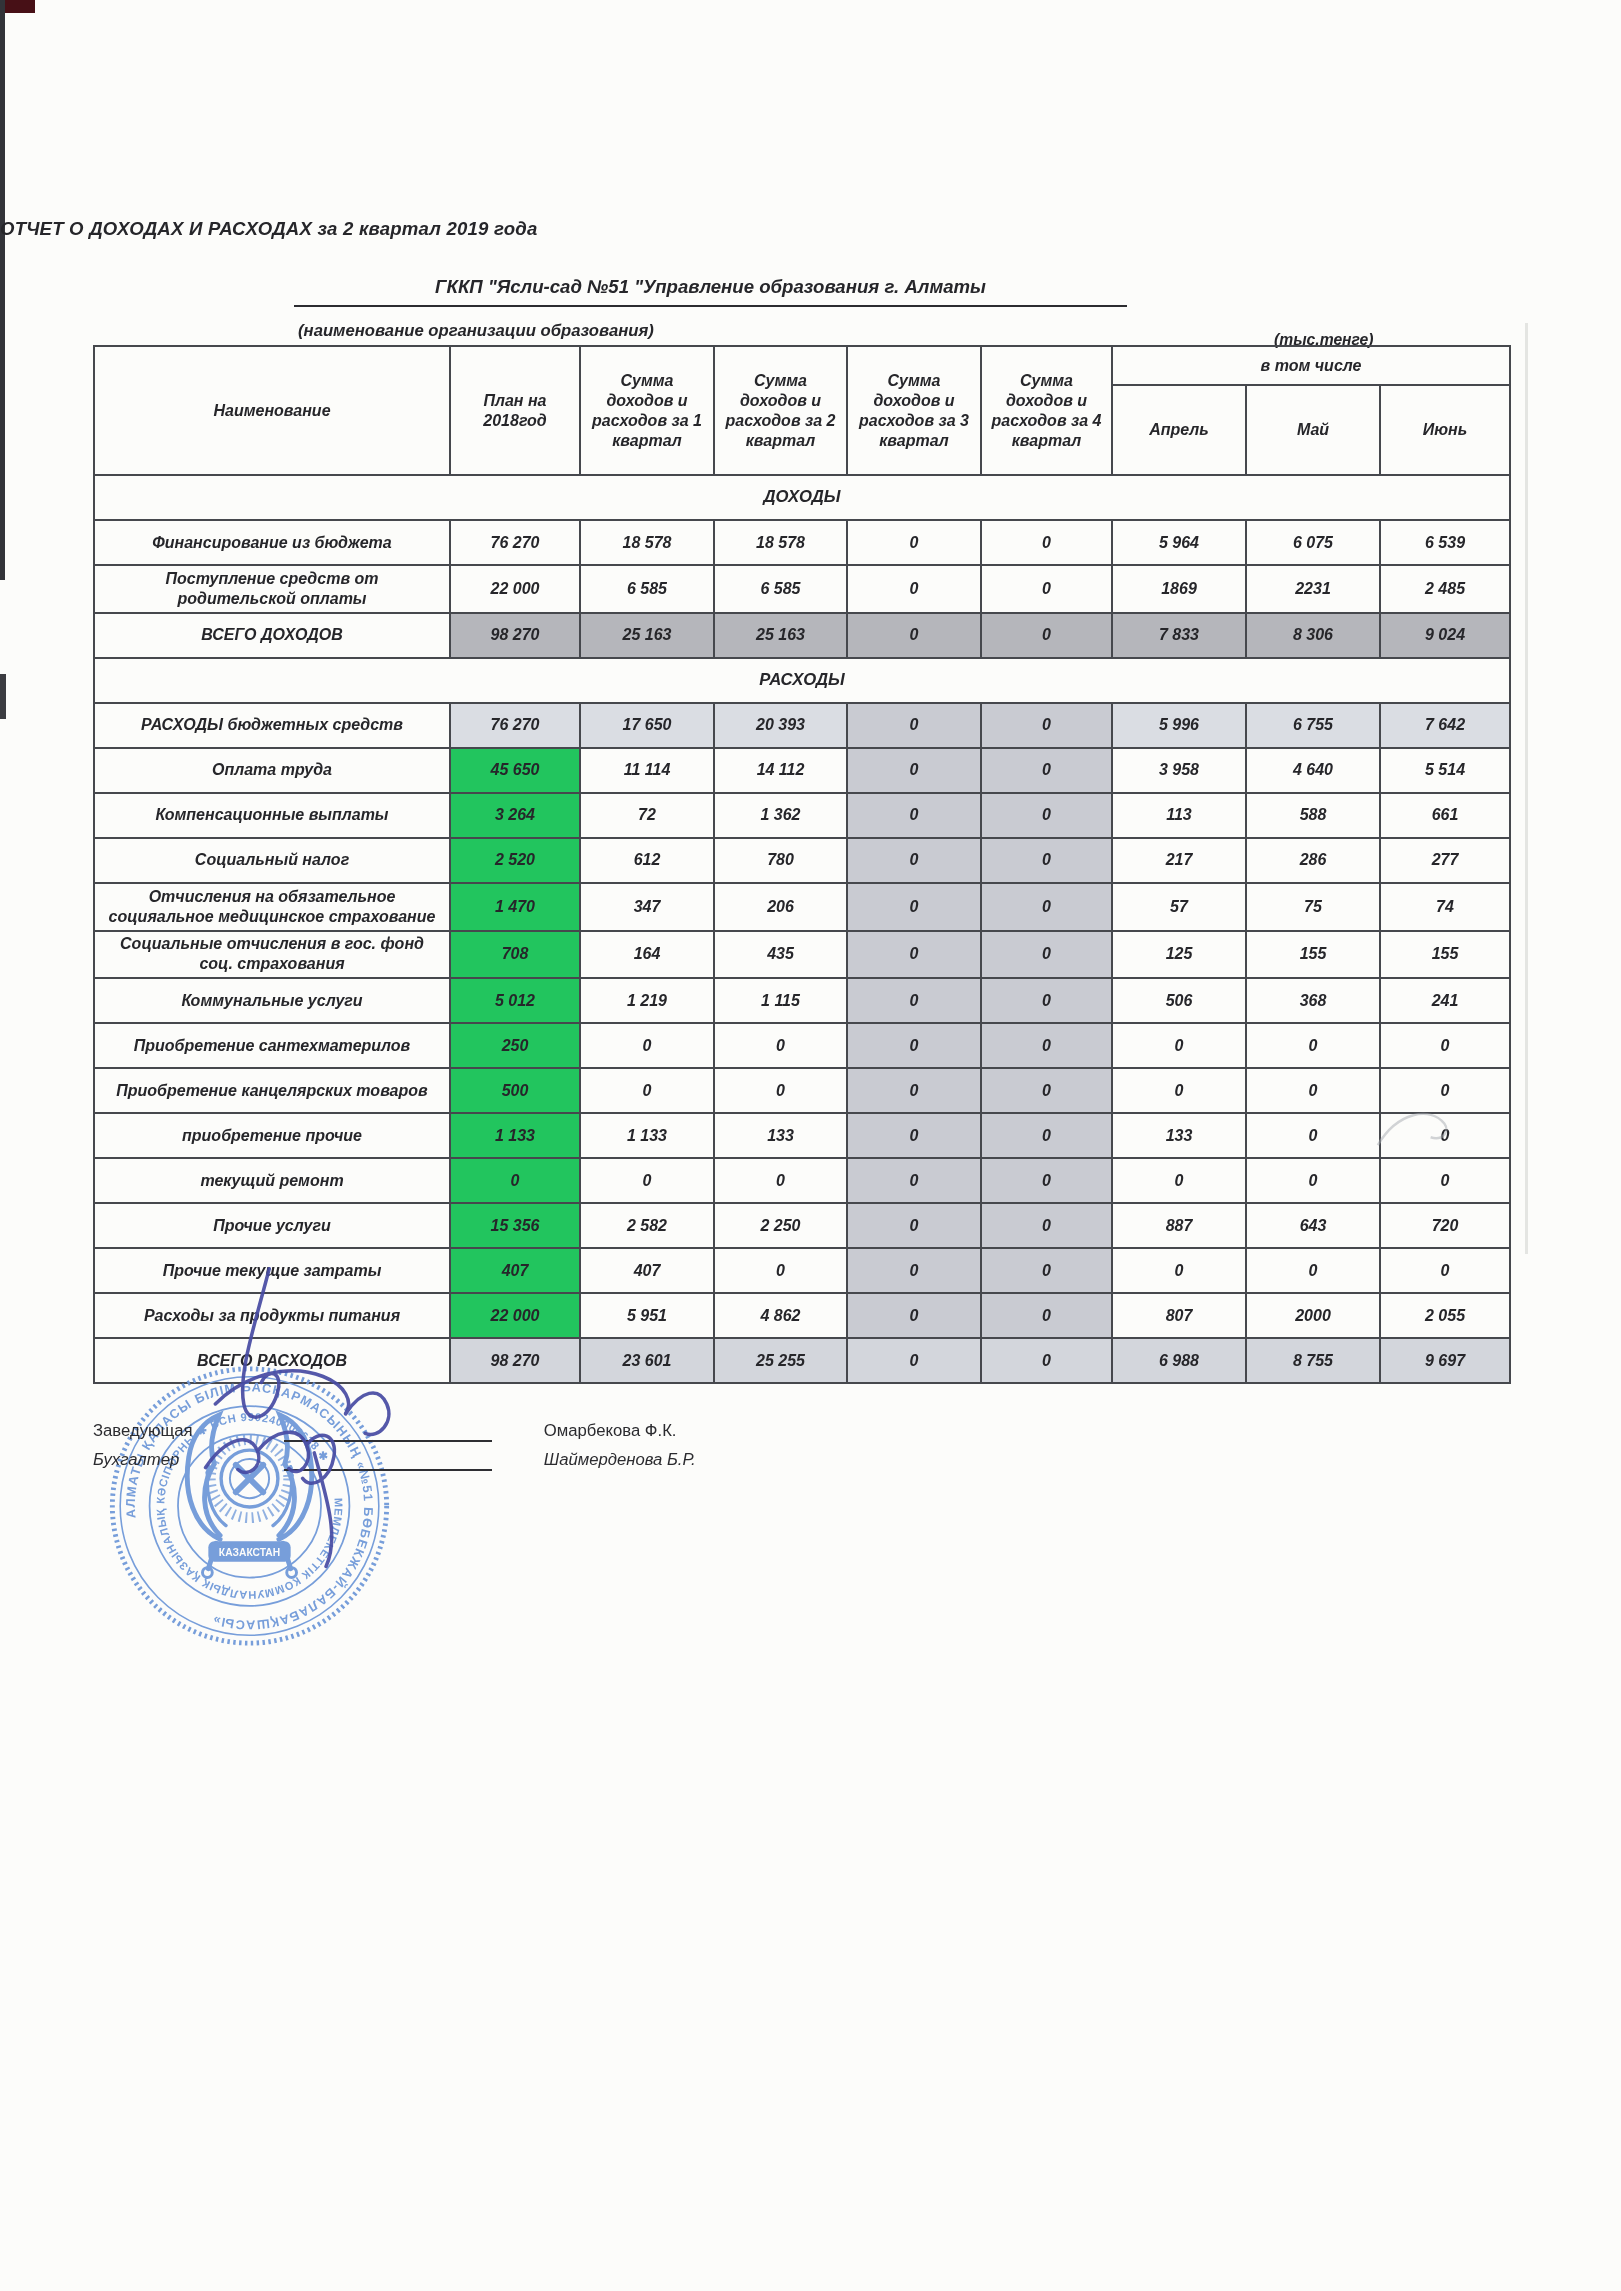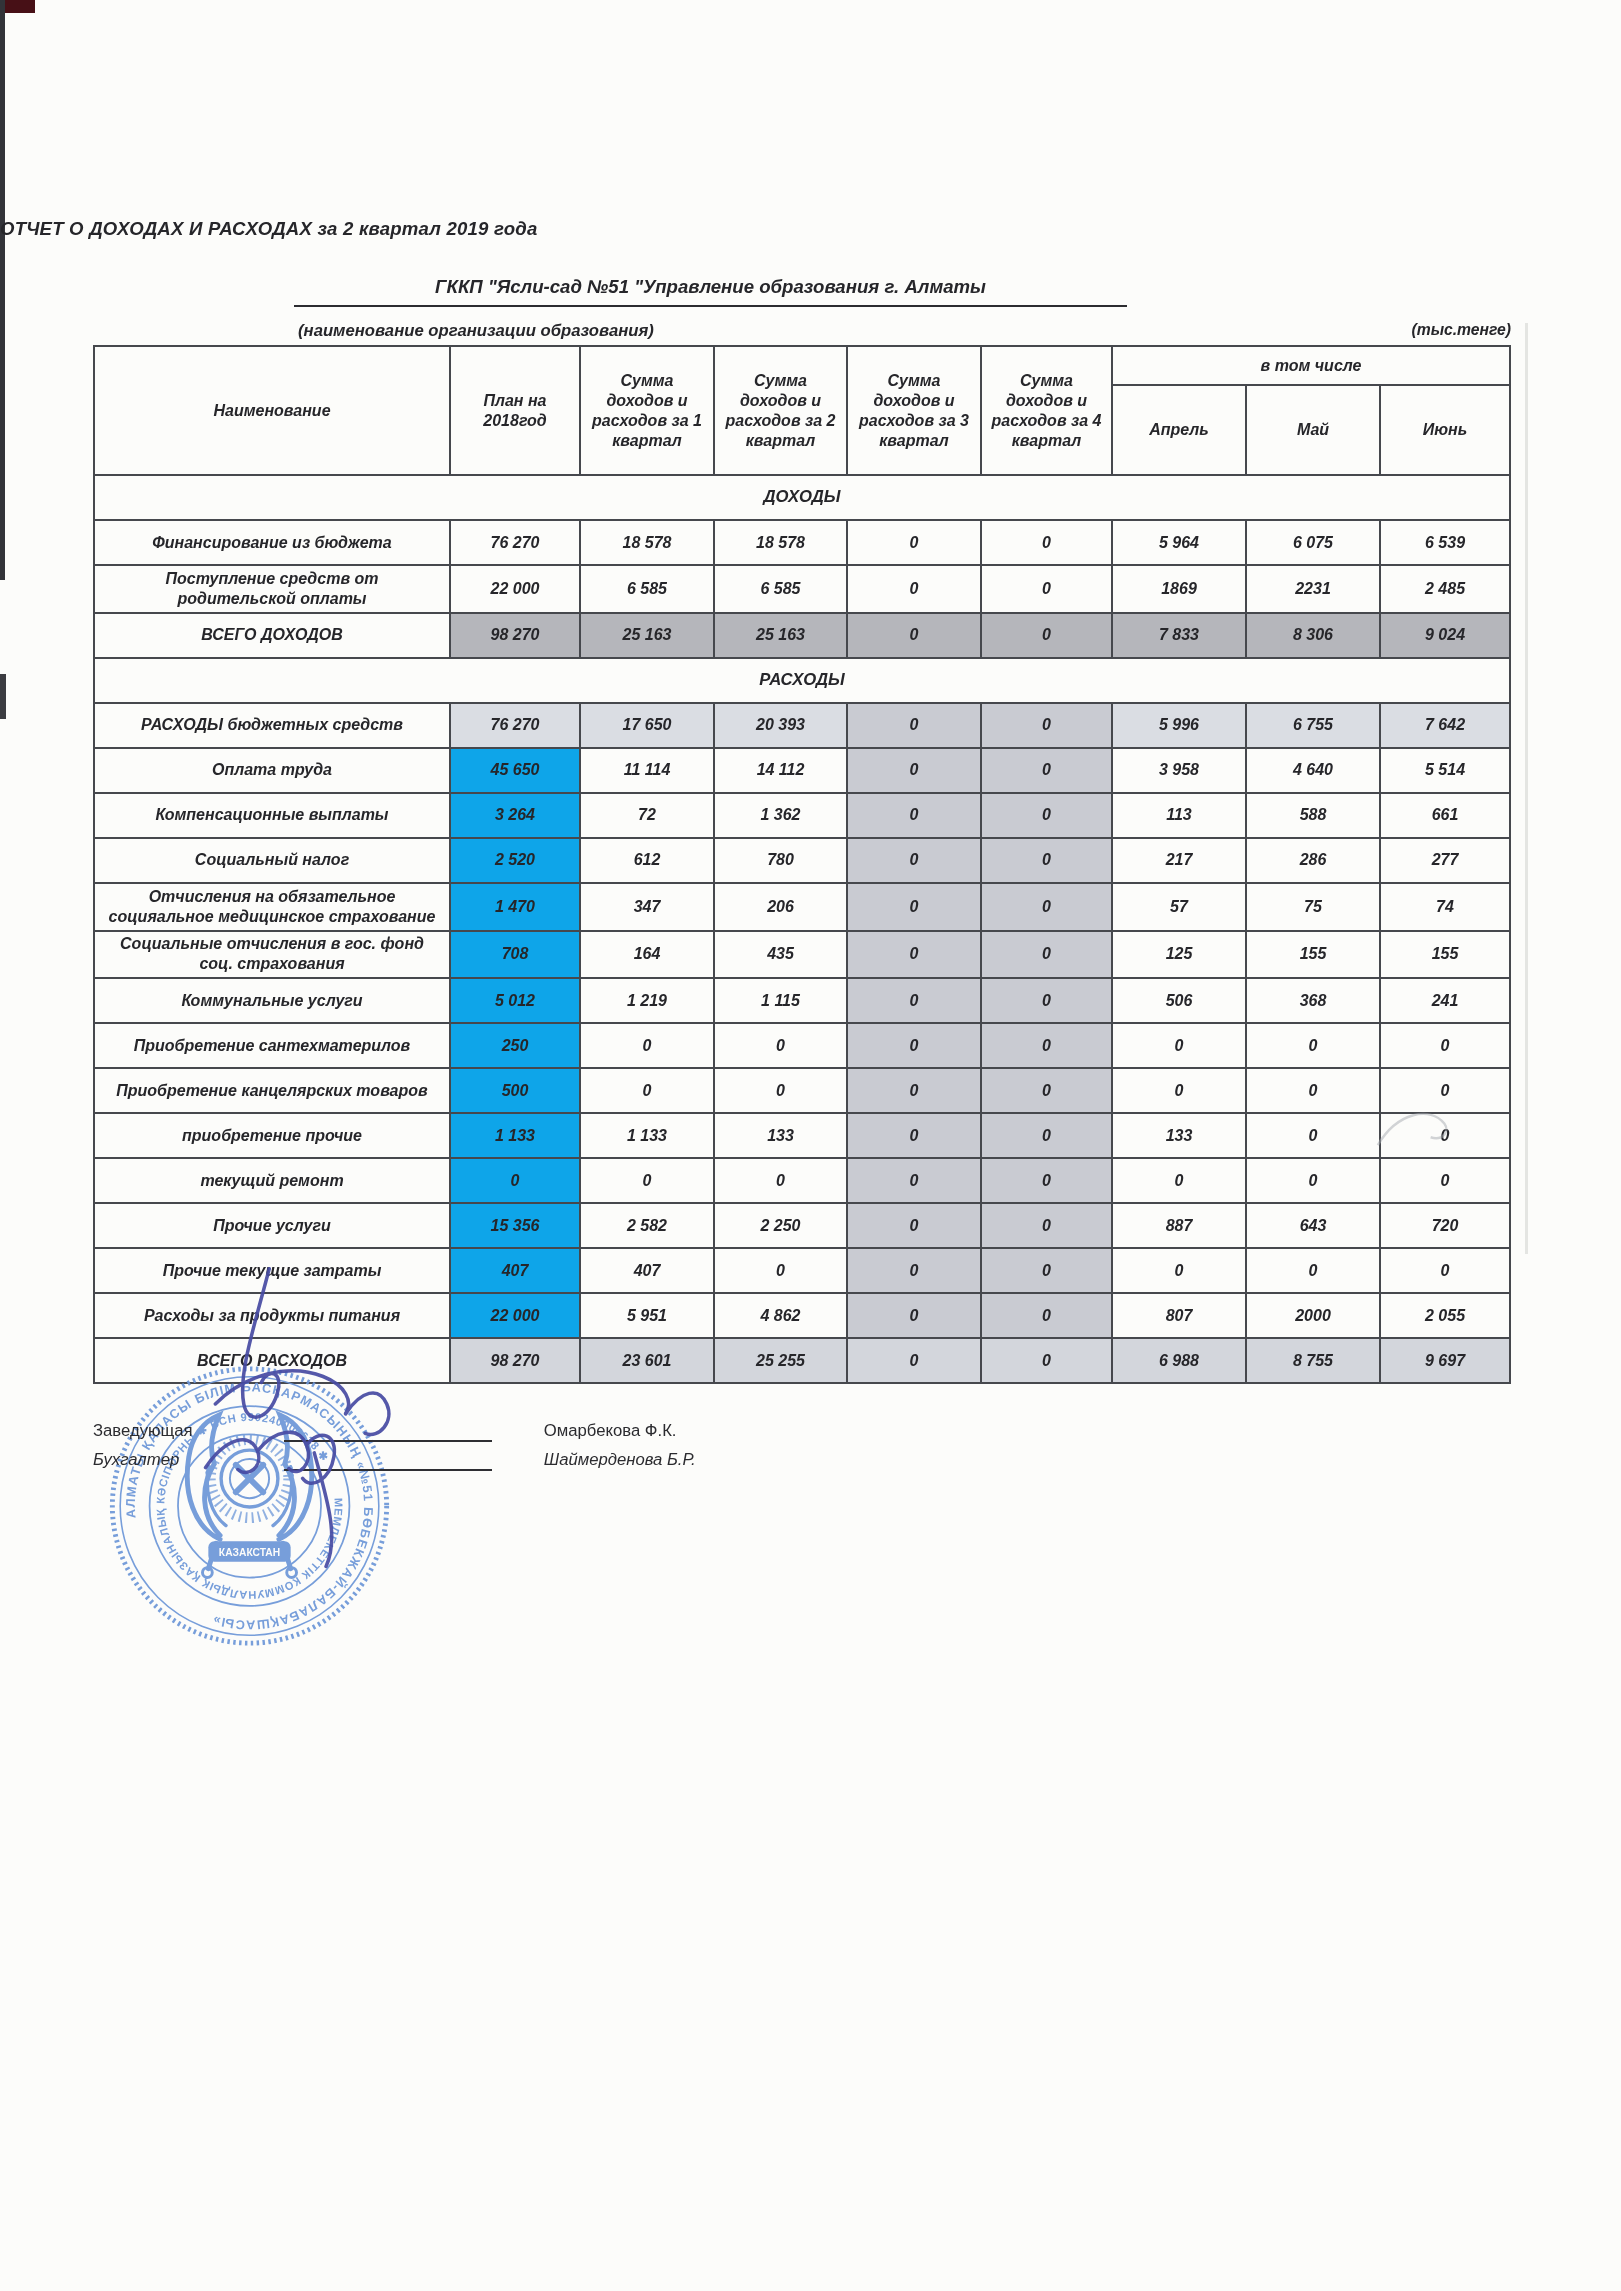--- a/index.html
+++ b/index.html
@@ -10,39 +10,39 @@
   .edge-strip{position:absolute;left:0;top:0;width:4.9px;height:580px;background:#323338;}
   .edge-mark2{position:absolute;left:0;top:674px;width:5.9px;height:45px;background:#3b3c41;}
   .right-shade{position:absolute;top:323px;left:1525px;width:2.9px;height:931px;background:#e4e5e2;}
 
   .doc-title{position:absolute;top:218px;left:0;width:1607px;text-align:left;
              font-style:italic;font-weight:bold;font-size:18.6px;line-height:1.2;letter-spacing:0.2px;}
   .org-line{position:absolute;top:276px;left:294px;width:833px;text-align:center;
             font-style:italic;font-weight:bold;font-size:18.6px;line-height:1.2;
             border-bottom:2px solid #2c2c30;padding-bottom:6.9px;}
   .org-caption{position:absolute;top:321px;left:298px;font-style:italic;font-weight:bold;font-size:16.7px;}
-  .units-note{position:absolute;top:321px;left:1274px;width:237px;text-align:right;
+  .units-note{position:absolute;top:331px;left:1274px;width:237px;text-align:left;
               font-style:italic;font-weight:bold;font-size:15.7px;}
 
   .doc-col{position:absolute;top:345px;left:93px;width:1418px;}
   table{border-collapse:collapse;table-layout:fixed;width:1418px;
         font-family:"Liberation Sans",sans-serif;font-style:italic;font-weight:bold;
         font-size:16px;line-height:1.25;color:#26262a;}
   th,td{border:2px solid #46484d;padding:2.9px 4.9px;text-align:center;vertical-align:middle;
         overflow:hidden;}
   thead tr:first-child{height:39px;}
   thead tr:last-child{height:90px;}
   tbody tr{height:45px;}
   tr.band td{height:33px;font-size:16.7px;background:#fcfcfa;}
   td.lbl{padding:2.9px 9.8px;}
   tr.total-dark td.val{background:#b5b6bb;}
   tr.total-light td.val{background:#d3d6dc;}
   tr.row-shaded td.val{background:#dadde3;}
   tr.row-shaded td.v3,tr.row-shaded td.v4{background:#c9cbd2;}
-  tr.expense td.v0{background:#0ea5e9;}
+  tr.expense td.v0{background:#22c55e;}
   tr.expense td.v3,tr.expense td.v4{background:#c9cbd2;}
 
   .sig-area{position:relative;padding-top:7.8px;height:372px;}
   .sig-row{position:relative;display:flex;align-items:flex-end;width:647px;
            font-size:16.7px;font-weight:normal;font-style:normal;color:#2b2b2f;z-index:3;gap:42px;}
   .sig-row.first{margin-top:29px;}
   .sig-row.second{margin-top:8px;font-style:italic;}
   .sig-role{width:149px;padding-bottom:1px;}
   .sig-line{width:208px;border-bottom:2px solid #2e2e32;height:17.6px;margin-right:7.8px;}
   .sig-name{padding-left:2px;padding-bottom:1px;}

